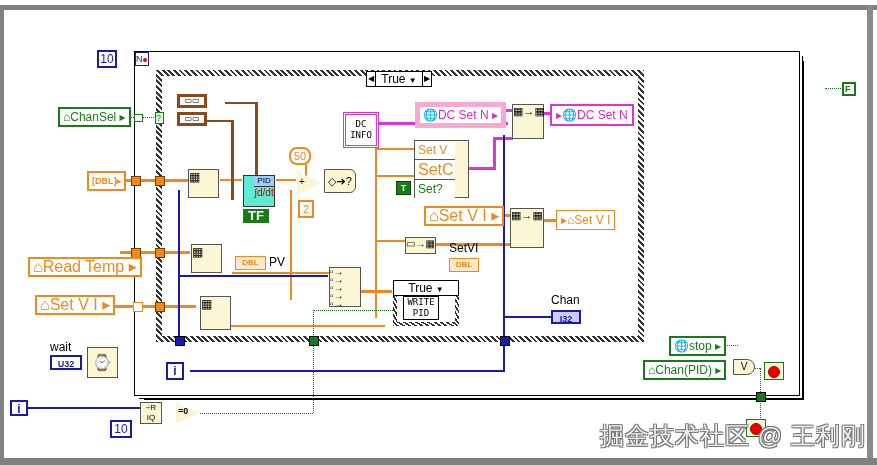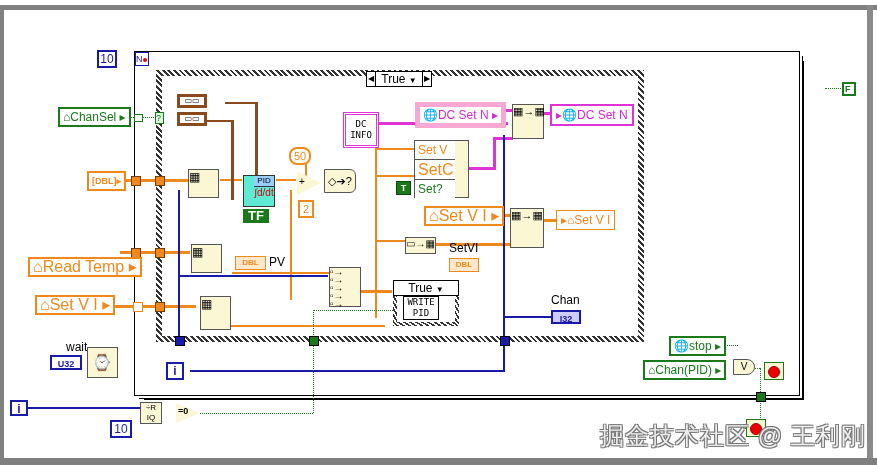--- a/index.html
+++ b/index.html
@@ -106,21 +106,21 @@
 <div class="tunnel" style="left:309px;top:336px;background:#1a7a1a;border-color:#000;"></div>
 <div class="tunnel" style="left:756px;top:392px;background:#1a7a1a;border-color:#000;"></div>
 <div class="tunnel" style="left:842px;top:85px;background:#1a7a1a;border-color:#000;"></div>
 <div class="abs" style="left:134px;top:114px;width:9px;height:8px;border:1px solid #1a7a1a;background:#fff;font-size:6px;"></div>
 <div class="abs" style="left:155px;top:112px;width:9px;height:12px;border:1px solid #1a7a1a;background:#dfd;font-size:9px;color:#1a7a1a;line-height:10px;">?</div>
 
 <div class="abs green-ctl" style="left:58px;top:107px;"><span>⌂</span><span>ChanSel</span> ▸</div>
 <div class="abs orange-ctl" style="left:87px;top:171px;font-size:9px;font-weight:bold;">[<span>DBL</span>]▸</div>
 <div class="abs orange-ctl" style="left:28px;top:242px;margin-top:15px;"><span>⌂</span><span>Read Temp</span> ▸</div>
 <div class="abs orange-ctl" style="left:35px;top:295px;"><span>⌂</span><span>Set V I</span> ▸</div>
-<div class="label" style="left:66px;top:340px;">wait</div>
+<div class="label" style="left:50px;top:340px;">wait</div>
 <div class="abs blue-box" style="left:50px;top:355px;width:32px;height:15px;font-size:9px;font-weight:bold;">U32</div>
 <div class="abs node" style="left:87px;top:347px;width:31px;height:31px;text-align:center;font-size:16px;line-height:30px;">⌚</div>
 <div class="abs blue-box" style="left:166px;top:362px;width:18px;height:18px;font-weight:bold;">i</div>
 
 <div class="abs blue-box" style="left:10px;top:400px;width:18px;height:16px;font-weight:bold;">i</div>
 <div class="abs blue-box" style="left:110px;top:420px;width:22px;height:18px;">10</div>
 <div class="abs node" style="left:140px;top:402px;width:22px;height:22px;font-size:8px;line-height:10px;text-align:center;">÷<span>R IQ</span></div>
 <div class="abs" style="left:176px;top:403px;width:0;height:0;border-top:10px solid transparent;border-bottom:10px solid transparent;border-left:24px solid #fbf6d4;"></div>
 <div class="label" style="left:178px;top:406px;font-size:9px;font-weight:bold;">=0</div>
 

